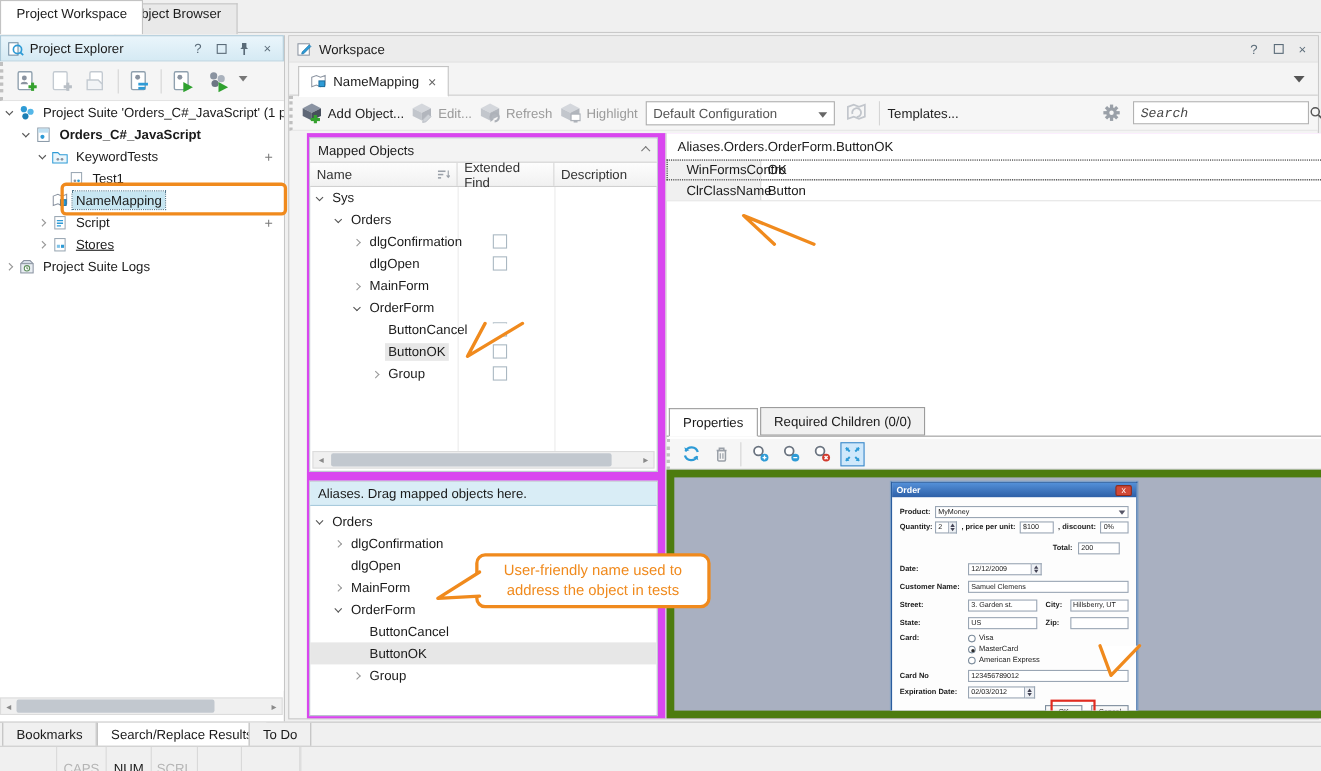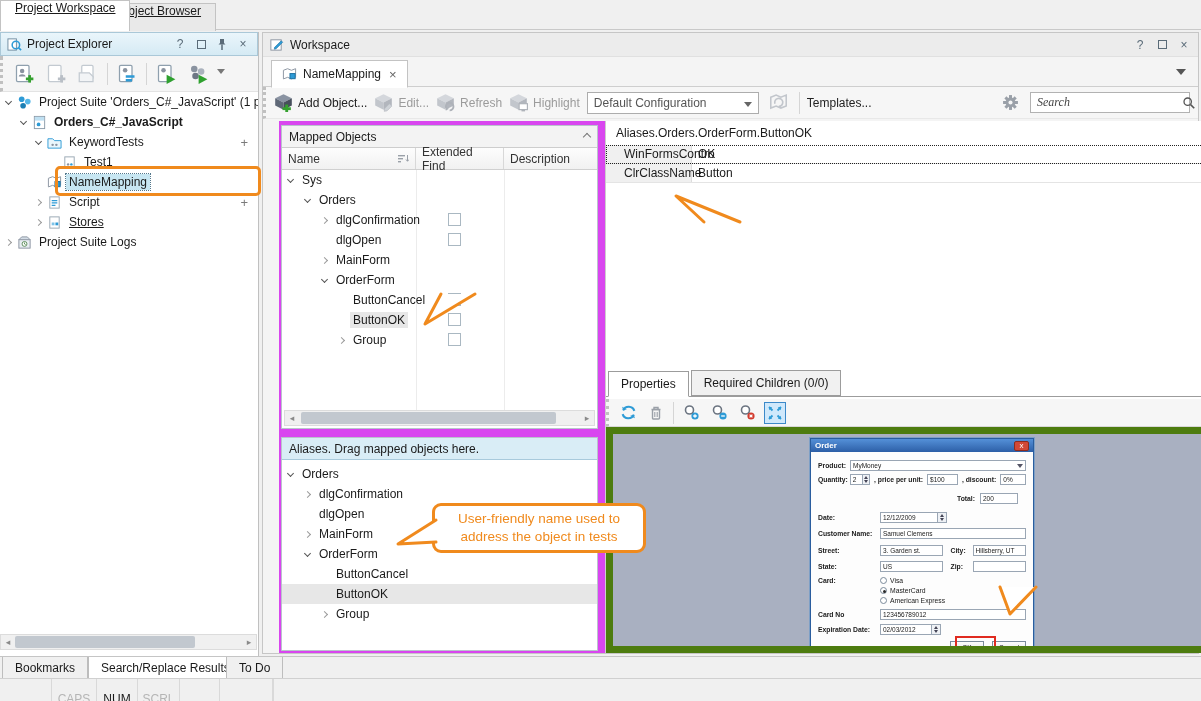--- a/index.html
+++ b/index.html
@@ -1,21 +1,21 @@
 <!DOCTYPE html>
 <html><head>
 <meta charset="utf-8">
 <style>
   * { margin:0; padding:0; box-sizing:border-box; }
   html,body { width:1201px; height:701px; font-family:"Liberation Sans","DejaVu Sans",sans-serif; font-size:12px; color:#1a1a1a; background:#f0f0f0; overflow:hidden; }
   #screen { position:relative; width:1201px; height:701px; background:#f0f0f0; }
 
   
   .top-tabs { position:absolute; left:0; top:0; width:1201px; height:30px; background:#f0f0f0; border-bottom:1px solid #c9c9c9; }
-  .ttab { position:absolute; top:3px; height:28px; padding:0 14px; display:flex; align-items:flex-start; border:1px solid #c3c3c3; border-bottom:none; background:#e9e9e9;text-decoration:underline; }
+  .ttab { position:absolute; top:3px; height:28px; padding:12px 14px; display:flex; align-items:flex-end; border:1px solid #c3c3c3; border-bottom:none; background:#e9e9e9; }
   .ttab.active { top:0; height:31px; background:#fff; z-index:2; }
 
   
   #left-panel { position:absolute; left:0; top:32px; width:259px; height:624px; background:#fff; border-right:1px solid #c0c0c0; }
   .pe-header { height:24px; background:linear-gradient(#eaf5fb,#d5eaf4); border:1px solid #aac8d8; display:flex; align-items:center; padding:0 6px; gap:5px; }
   .pe-title { flex:1; color:#1a1a1a; }
   .winbtn { width:16px; height:16px; display:flex; align-items:center; justify-content:center; color:#5a6b78; cursor:default; }
   .sq { width:9px; height:9px; border:1px solid #5a6b78; display:inline-block; }
   .pe-toolbar { height:36px; background:#f5f5f5; border-bottom:1px solid #e3e3e3; display:flex; align-items:center; gap:6px; padding:0 6px 0 8px; border-left:3px dotted #c0c0c0; }
   .tbico { width:26px; height:26px; display:flex; align-items:center; justify-content:center; }
@@ -52,21 +52,21 @@
   .doc-strip { height:30px; background:#f4f4f4; border-bottom:1px solid #cecece; position:relative; }
   .doc-tab { position:absolute; left:8px; top:3px; height:28px; background:#fff; border:1px solid #c3c3c3; border-bottom:1px solid #fff; display:flex; align-items:center; gap:6px; padding:0 10px; z-index:2; }
   .doc-close { color:#666; font-size:13px; margin-left:2px; }
   .drop-arrow { position:absolute; right:12px; top:12px; width:0; height:0; border:5px solid transparent; border-top:6px solid #555; }
   .ws-toolbar { height:32px; background:#f6f6f6; display:flex; align-items:center; gap:7px; padding:0 8px 0 8px; border-left:3px dotted #c0c0c0; border-bottom:1px solid #e8e8e8; }
   .tbtn { display:flex; align-items:center; gap:5px; color:#222; }
   .tbtn.dis { color:#9b9b9b; }
   .combo { width:172px; height:22px; border:1px solid #adadad; background:#fff; color:#555; display:flex; align-items:center; padding:0 6px; position:relative; }
   .combo .carr { position:absolute; right:6px; top:9px; width:0; height:0; border:4px solid transparent; border-top:5px solid #666; }
   .searchbox { width:160px; height:21px; border:1px solid #b2b2b2; background:#fff; display:flex; align-items:center; padding:0 4px 0 6px; }
-  .searchbox input { flex:1; border:none; outline:none; font-style:italic; font-size:12px; color:#333; font-family:Liberation Serif, serif; background:transparent; }
+  .searchbox input { flex:1; border:none; outline:none; font-style:italic; font-size:12px; color:#333; font-family:Liberation Mono, monospace; background:transparent; }
   .searchbox input::placeholder { color:#444; font-style:italic; }
 
   .ws-content { position:absolute; left:16px; top:88px; width:935px; height:532px; background:#d946ef; }
 
   
   #mapped { position:absolute; left:2px; top:4px; width:317px; height:304px; background:#fff; border:1px solid #b9c4cc; }
   .panel-h { height:22px; background:#f3f3f3; border-bottom:1px solid #cdcdcd; display:flex; align-items:center; padding:0 7px; }
   .collapse-ic { margin-left:auto; display:flex; flex-direction:column; gap:1px; }
   .collapse-ic i { width:6px; height:6px; border-left:1.5px solid #777; border-top:1.5px solid #777; transform:rotate(45deg); display:block; }
   .colhdr { height:22px; display:flex; border-bottom:1px solid #d0d0d0; background:linear-gradient(#fdfdfd,#f1f1f1); }

